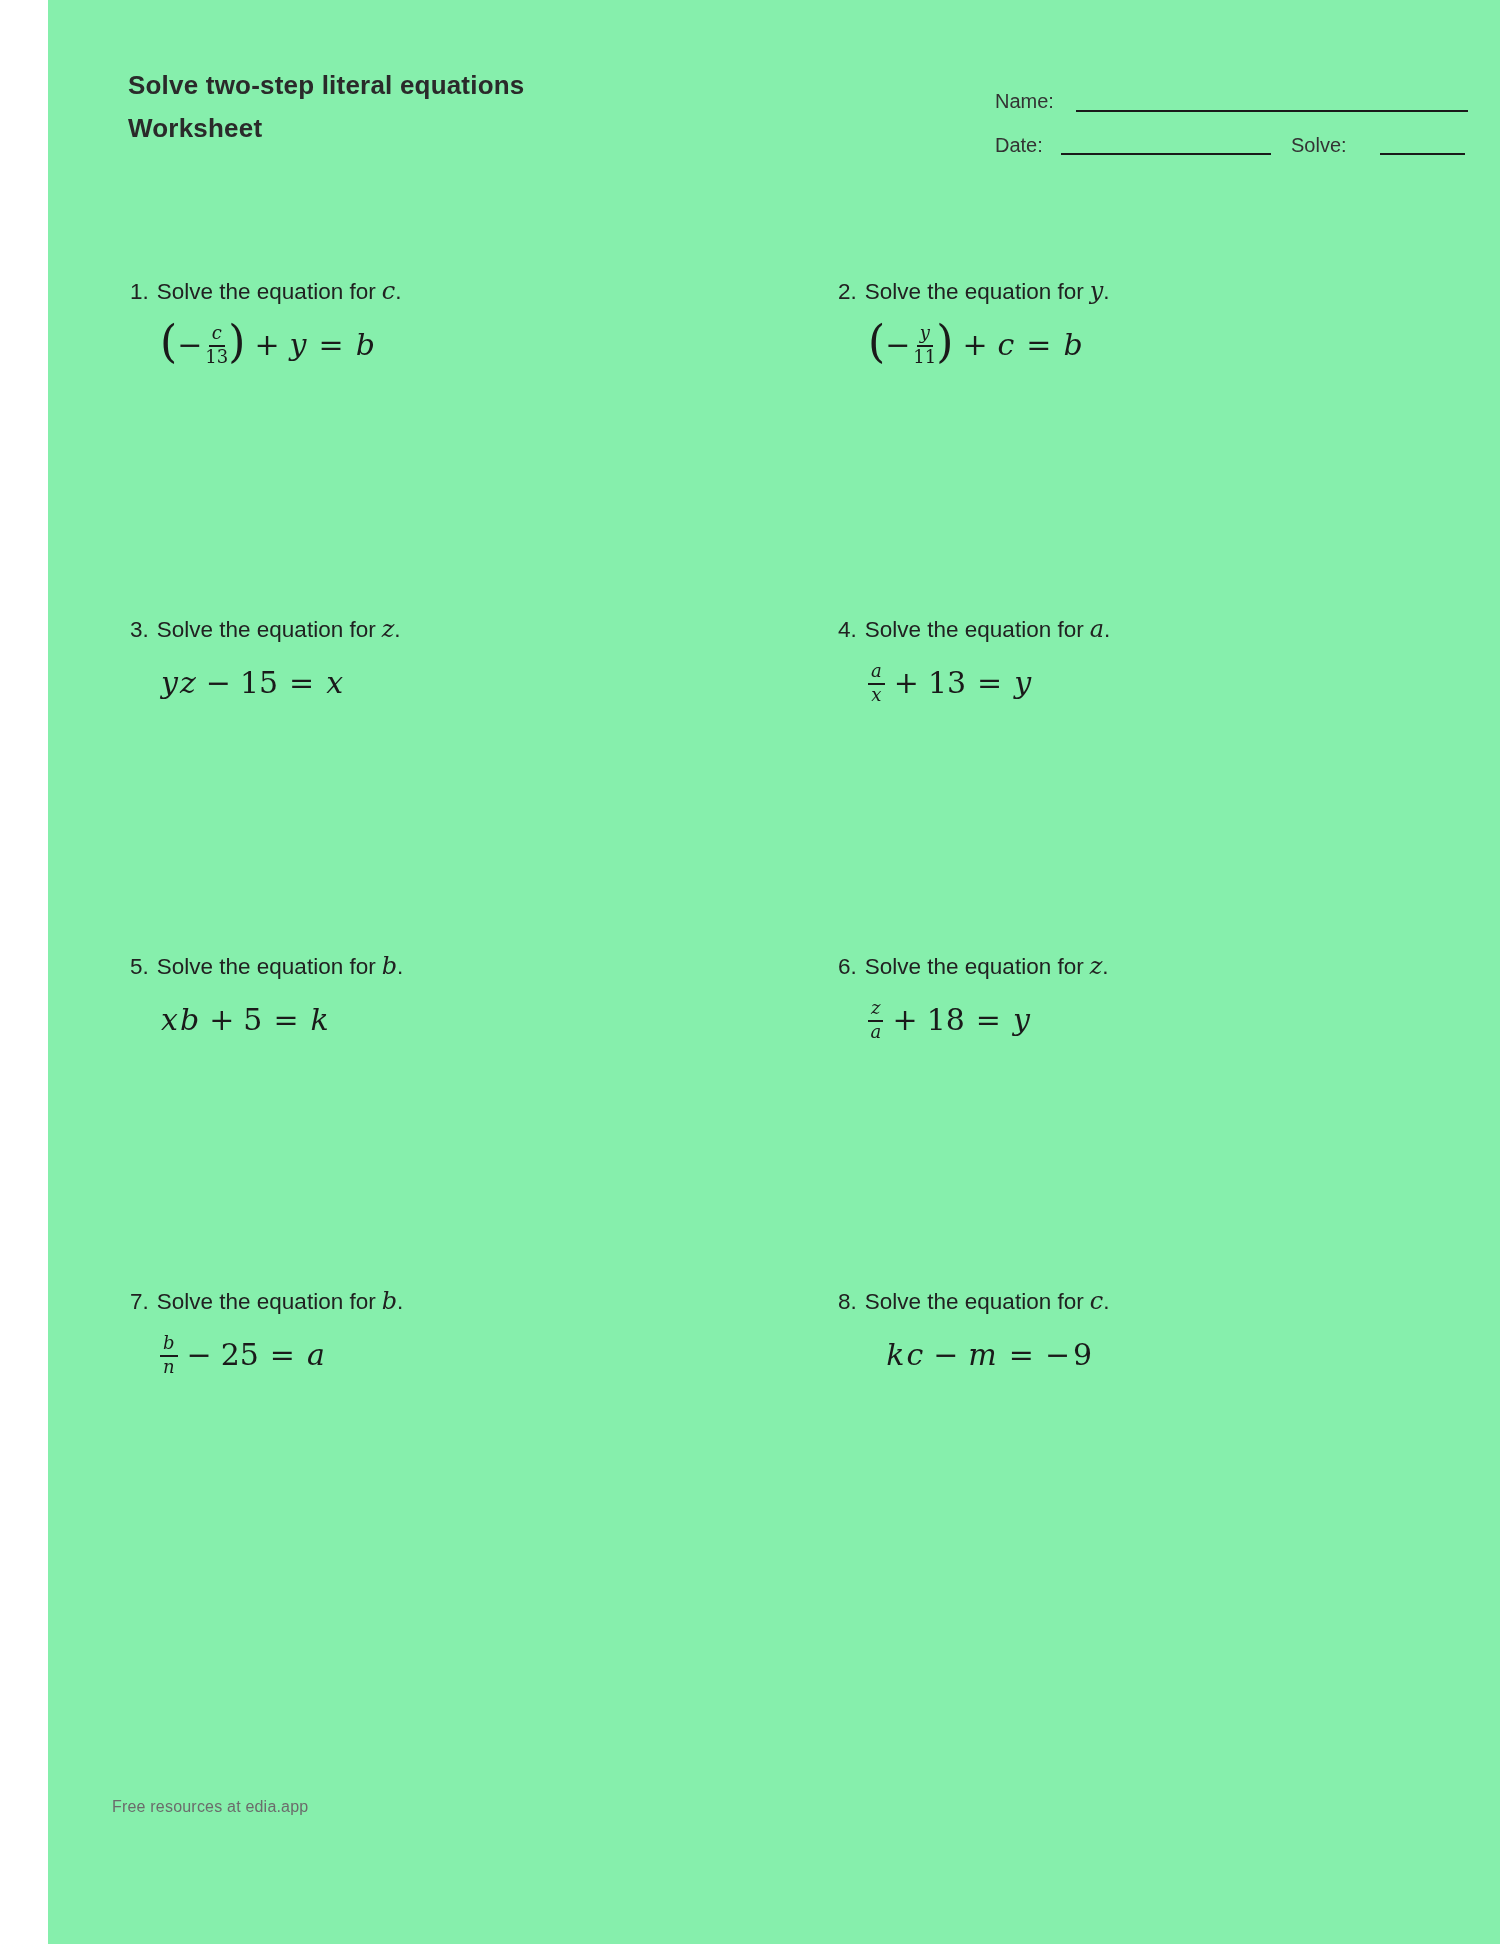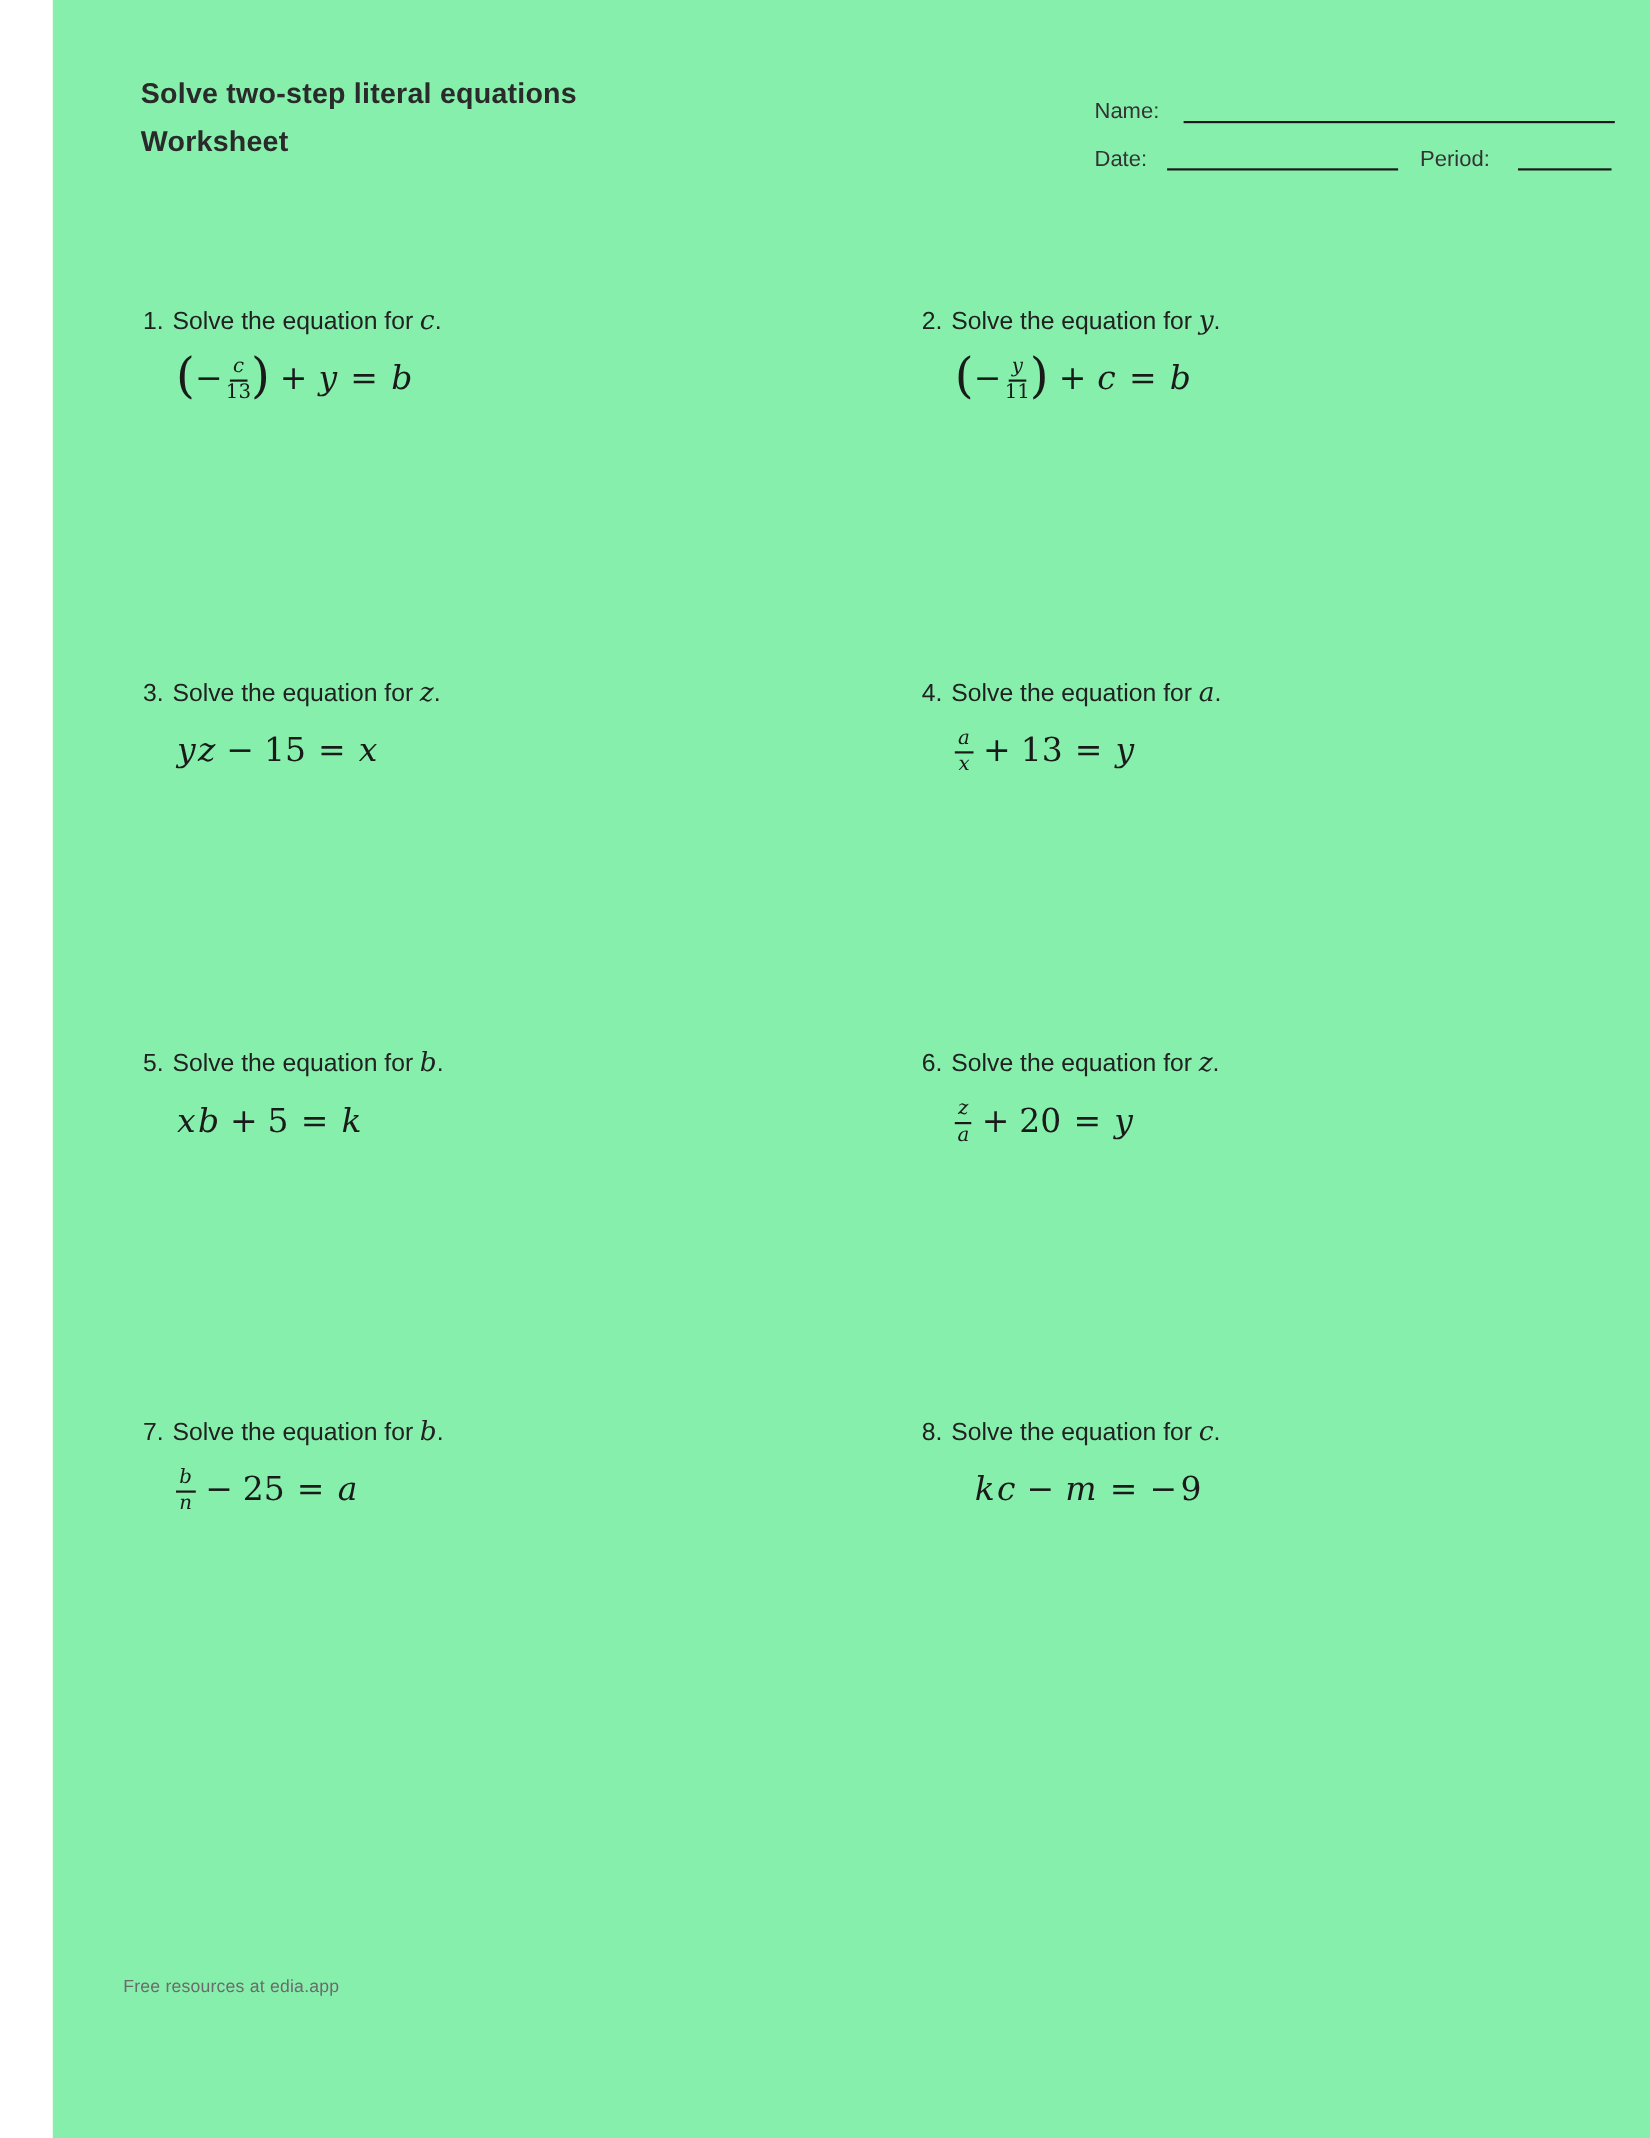--- a/index.html
+++ b/index.html
@@ -118,21 +118,21 @@
 
   <div class="title-line title-1">Solve two-step literal equations</div>
   <div class="title-line title-2">Worksheet</div>
 
   <span class="field-label name-label">Name:</span>
   <div class="blank-line name-line"></div>
 
   <span class="field-label date-label">Date:</span>
   <div class="blank-line date-line"></div>
 
-  <span class="field-label period-label">Period:</span>
+  <span class="field-label period-label">Solve:</span>
   <div class="blank-line period-line"></div>
 
   <div class="problem p1">
     <div class="prompt">
       <span class="pnum">1.</span><span>Solve the equation for</span><span class="pvar">c</span><span>.</span>
     </div>
     <div class="equation">
         <span class="paren">(</span>
         <span class="neg">−</span>
         <span class="frac">
@@ -213,21 +213,21 @@
   <div class="problem p6">
     <div class="prompt">
       <span class="pnum">6.</span><span>Solve the equation for</span><span class="pvar">z</span><span>.</span>
     </div>
     <div class="equation">
         <span class="frac">
           <span class="fnum it">z</span>
           <span class="fden it">a</span>
         </span>
         <span class="op">+</span>
-        <span class="nm">20</span>
+        <span class="nm">18</span>
         <span class="rel">=</span>
         <span class="vr">y</span>
       </div>
   </div>
 
   <div class="problem p7">
     <div class="prompt">
       <span class="pnum">7.</span><span>Solve the equation for</span><span class="pvar">b</span><span>.</span>
     </div>
     <div class="equation">

